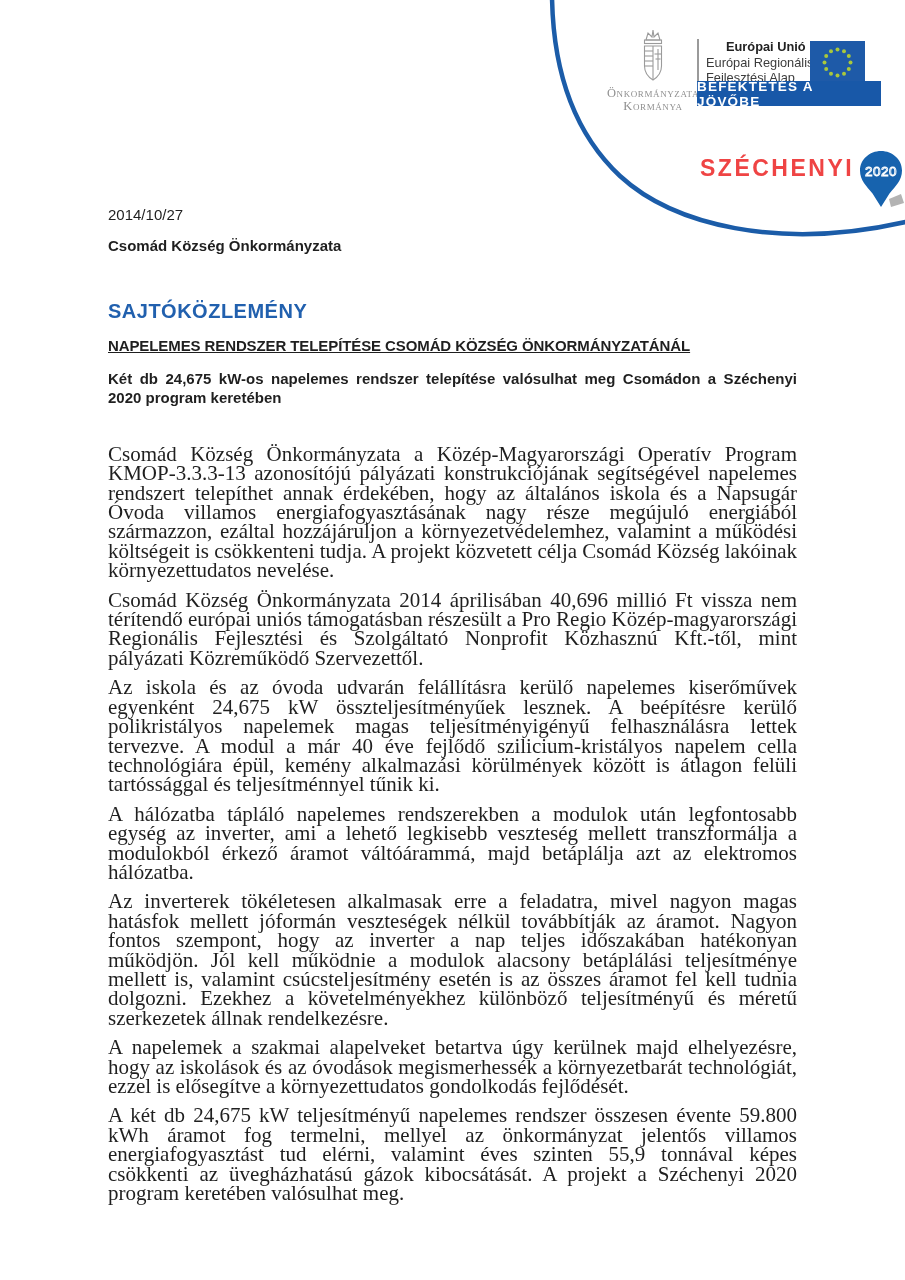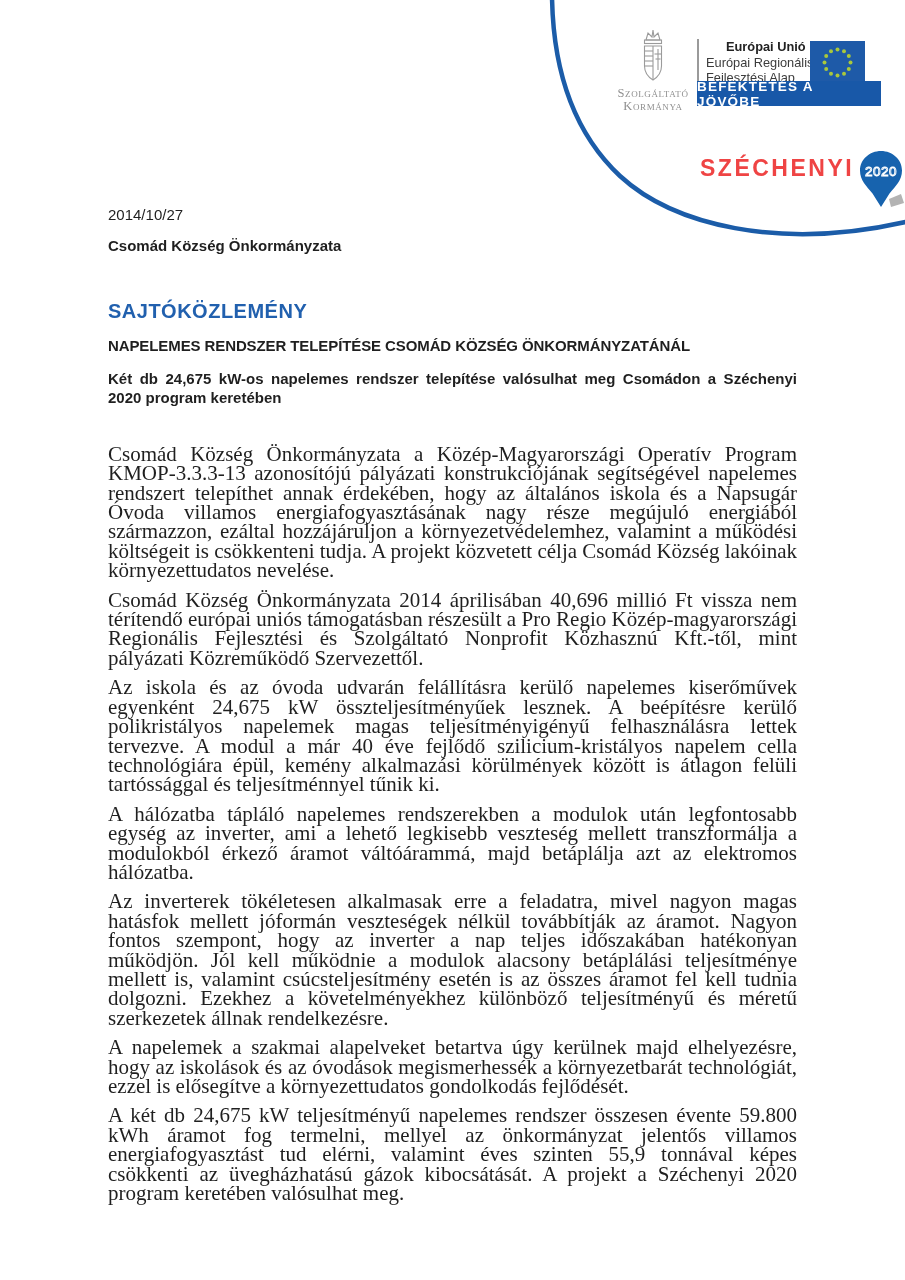--- a/index.html
+++ b/index.html
@@ -36,21 +36,21 @@
   }
   .szechenyi-pin{margin-left:5px;}
   
   .content{position:absolute;left:108px;top:12px;width:689px;}
   .date{margin:194px 0 0 0;font-size:15px;line-height:18px;}
   .org{margin:13px 0 0 0;font-size:15px;line-height:18px;font-weight:bold;}
   .title{
     margin:41px 0 0 0;font-size:20px;line-height:31px;font-weight:bold;
     color:#2160ae;letter-spacing:.5px;
   }
-  .subtitle{margin:9px 0 0 0;font-size:15px;line-height:19px;font-weight:bold;letter-spacing:-.1px;}
+  .subtitle{margin:9px 0 0 0;font-size:15px;line-height:19px;font-weight:bold;letter-spacing:-.1px;text-decoration:underline;}
   .lead{
     margin:14px 0 0 0;font-size:15px;line-height:19.4px;font-weight:bold;
     text-align:justify;
   }
   .body-text{margin-top:37px;}
   .body-text p{
     margin:0 0 10px 0;font-size:21px;line-height:19.4px;text-align:justify;font-family:Liberation Serif, serif;
   }
 </style>
 </head>
@@ -69,21 +69,21 @@
       <line x1="23" y1="18" x2="23" y2="51"></line>
       <line x1="14.5" y1="23" x2="23" y2="23"></line>
       <line x1="14.5" y1="28" x2="23" y2="28"></line>
       <line x1="14.5" y1="33" x2="23" y2="33"></line>
       <line x1="14.5" y1="38" x2="23" y2="38"></line>
       <line x1="28" y1="21" x2="28" y2="42"></line>
       <line x1="24.5" y1="26" x2="31.5" y2="26"></line>
       <line x1="25.5" y1="31" x2="30.5" y2="31"></line>
     </g>
   </svg>
-  <div class="gov-name">Szolgáltató</div>
+  <div class="gov-name">Önkormányzata</div>
   <div class="gov-name">Kormánya</div>
 </div>
 
 <div class="eu-block">
   <div class="eu-text">
     <div class="b">Európai Unió</div>
     <div>Európai Regionális</div>
     <div>Fejlesztési Alap</div>
   </div>
 </div>

